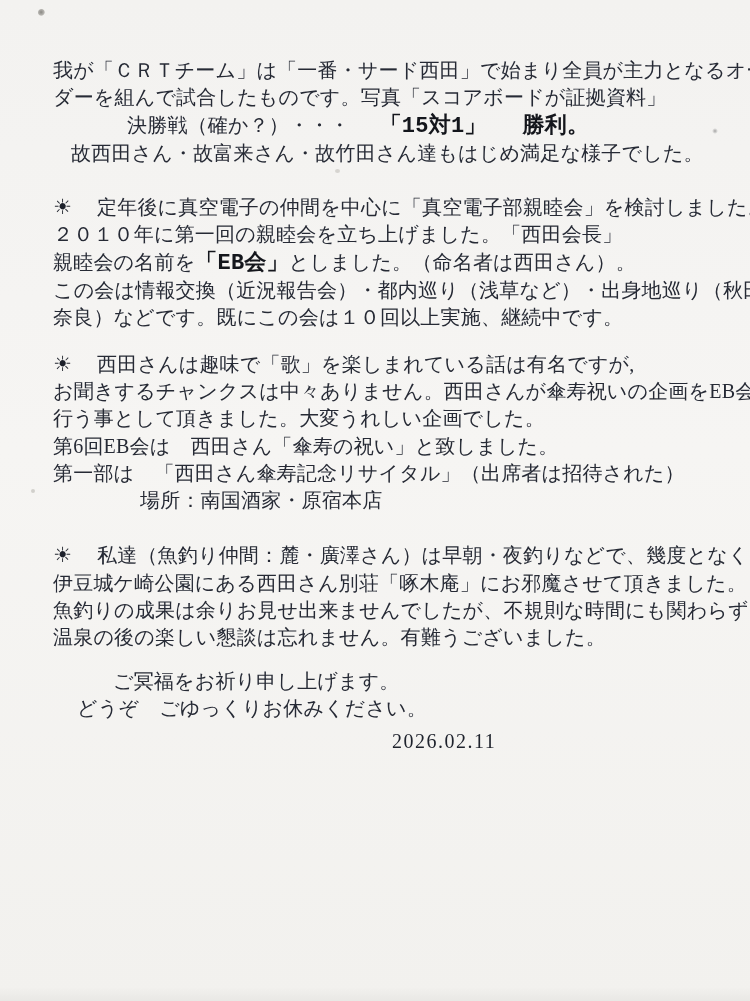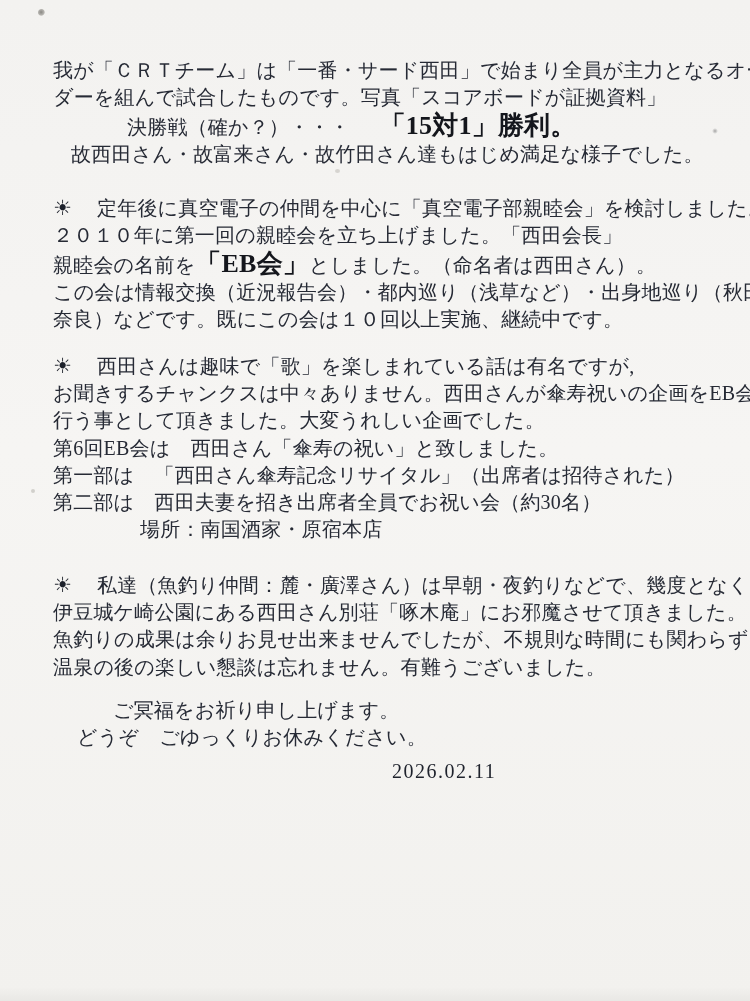--- a/index.html
+++ b/index.html
@@ -42,27 +42,27 @@
   .bullet {
     display: inline-block;
     width: 21px;
     margin-right: 23px;
     color: #1d212b;
     font-family: "DejaVu Sans", sans-serif;
     font-size: 21px;
   }
   
   .g {
-    font-family: Liberation Serif, serif;
+    font-family: Liberation Mono, monospace;
     font-weight: 700;
     color: #14161c;
-    font-size: 26px;
+    font-size: 22px;
   }
   .gap-a { margin-left: 30px; }
-  .gap-b { }
+  .gap-b { margin-left: 36px; }
 
   .dateline {
     padding-left: 339px;
     letter-spacing: 1.5px;
     color: #1e222c;
   }
 
   
   .speck { position: absolute; border-radius: 50%; }
   .speck1 { left: 38px;  top: 9px;   width: 7px; height: 7px;
@@ -106,21 +106,20 @@
       <div class="line">この会は情報交換（近況報告会）・都内巡り（浅草など）・出身地巡り（秋田・</div>
       <div class="line">奈良）などです。既にこの会は１０回以上実施、継続中です。</div>
     </div>
 
     <div class="para p3">
       <div class="line"><span class="bullet">☀</span><span>西田さんは趣味で「歌」を楽しまれている話は有名ですが,</span></div>
       <div class="line">お聞きするチャンクスは中々ありません。西田さんが傘寿祝いの企画をEB会で</div>
       <div class="line">行う事として頂きました。大変うれしい企画でした。</div>
       <div class="line">第6回EB会は　西田さん「傘寿の祝い」と致しました。</div>
       <div class="line">第一部は　「西田さん傘寿記念リサイタル」（出席者は招待された）</div>
-      <div class="line">第二部は　西田夫妻を招き出席者全員でお祝い会（約30名）</div>
       <div class="line ind-place">場所：南国酒家・原宿本店</div>
     </div>
 
     <div class="para p4">
       <div class="line"><span class="bullet">☀</span><span>私達（魚釣り仲間：麓・廣澤さん）は早朝・夜釣りなどで、幾度となく</span></div>
       <div class="line">伊豆城ケ崎公園にある西田さん別荘「啄木庵」にお邪魔させて頂きました。</div>
       <div class="line">魚釣りの成果は余りお見せ出来ませんでしたが、不規則な時間にも関わらず</div>
       <div class="line">温泉の後の楽しい懇談は忘れません。有難うございました。</div>
     </div>
 

